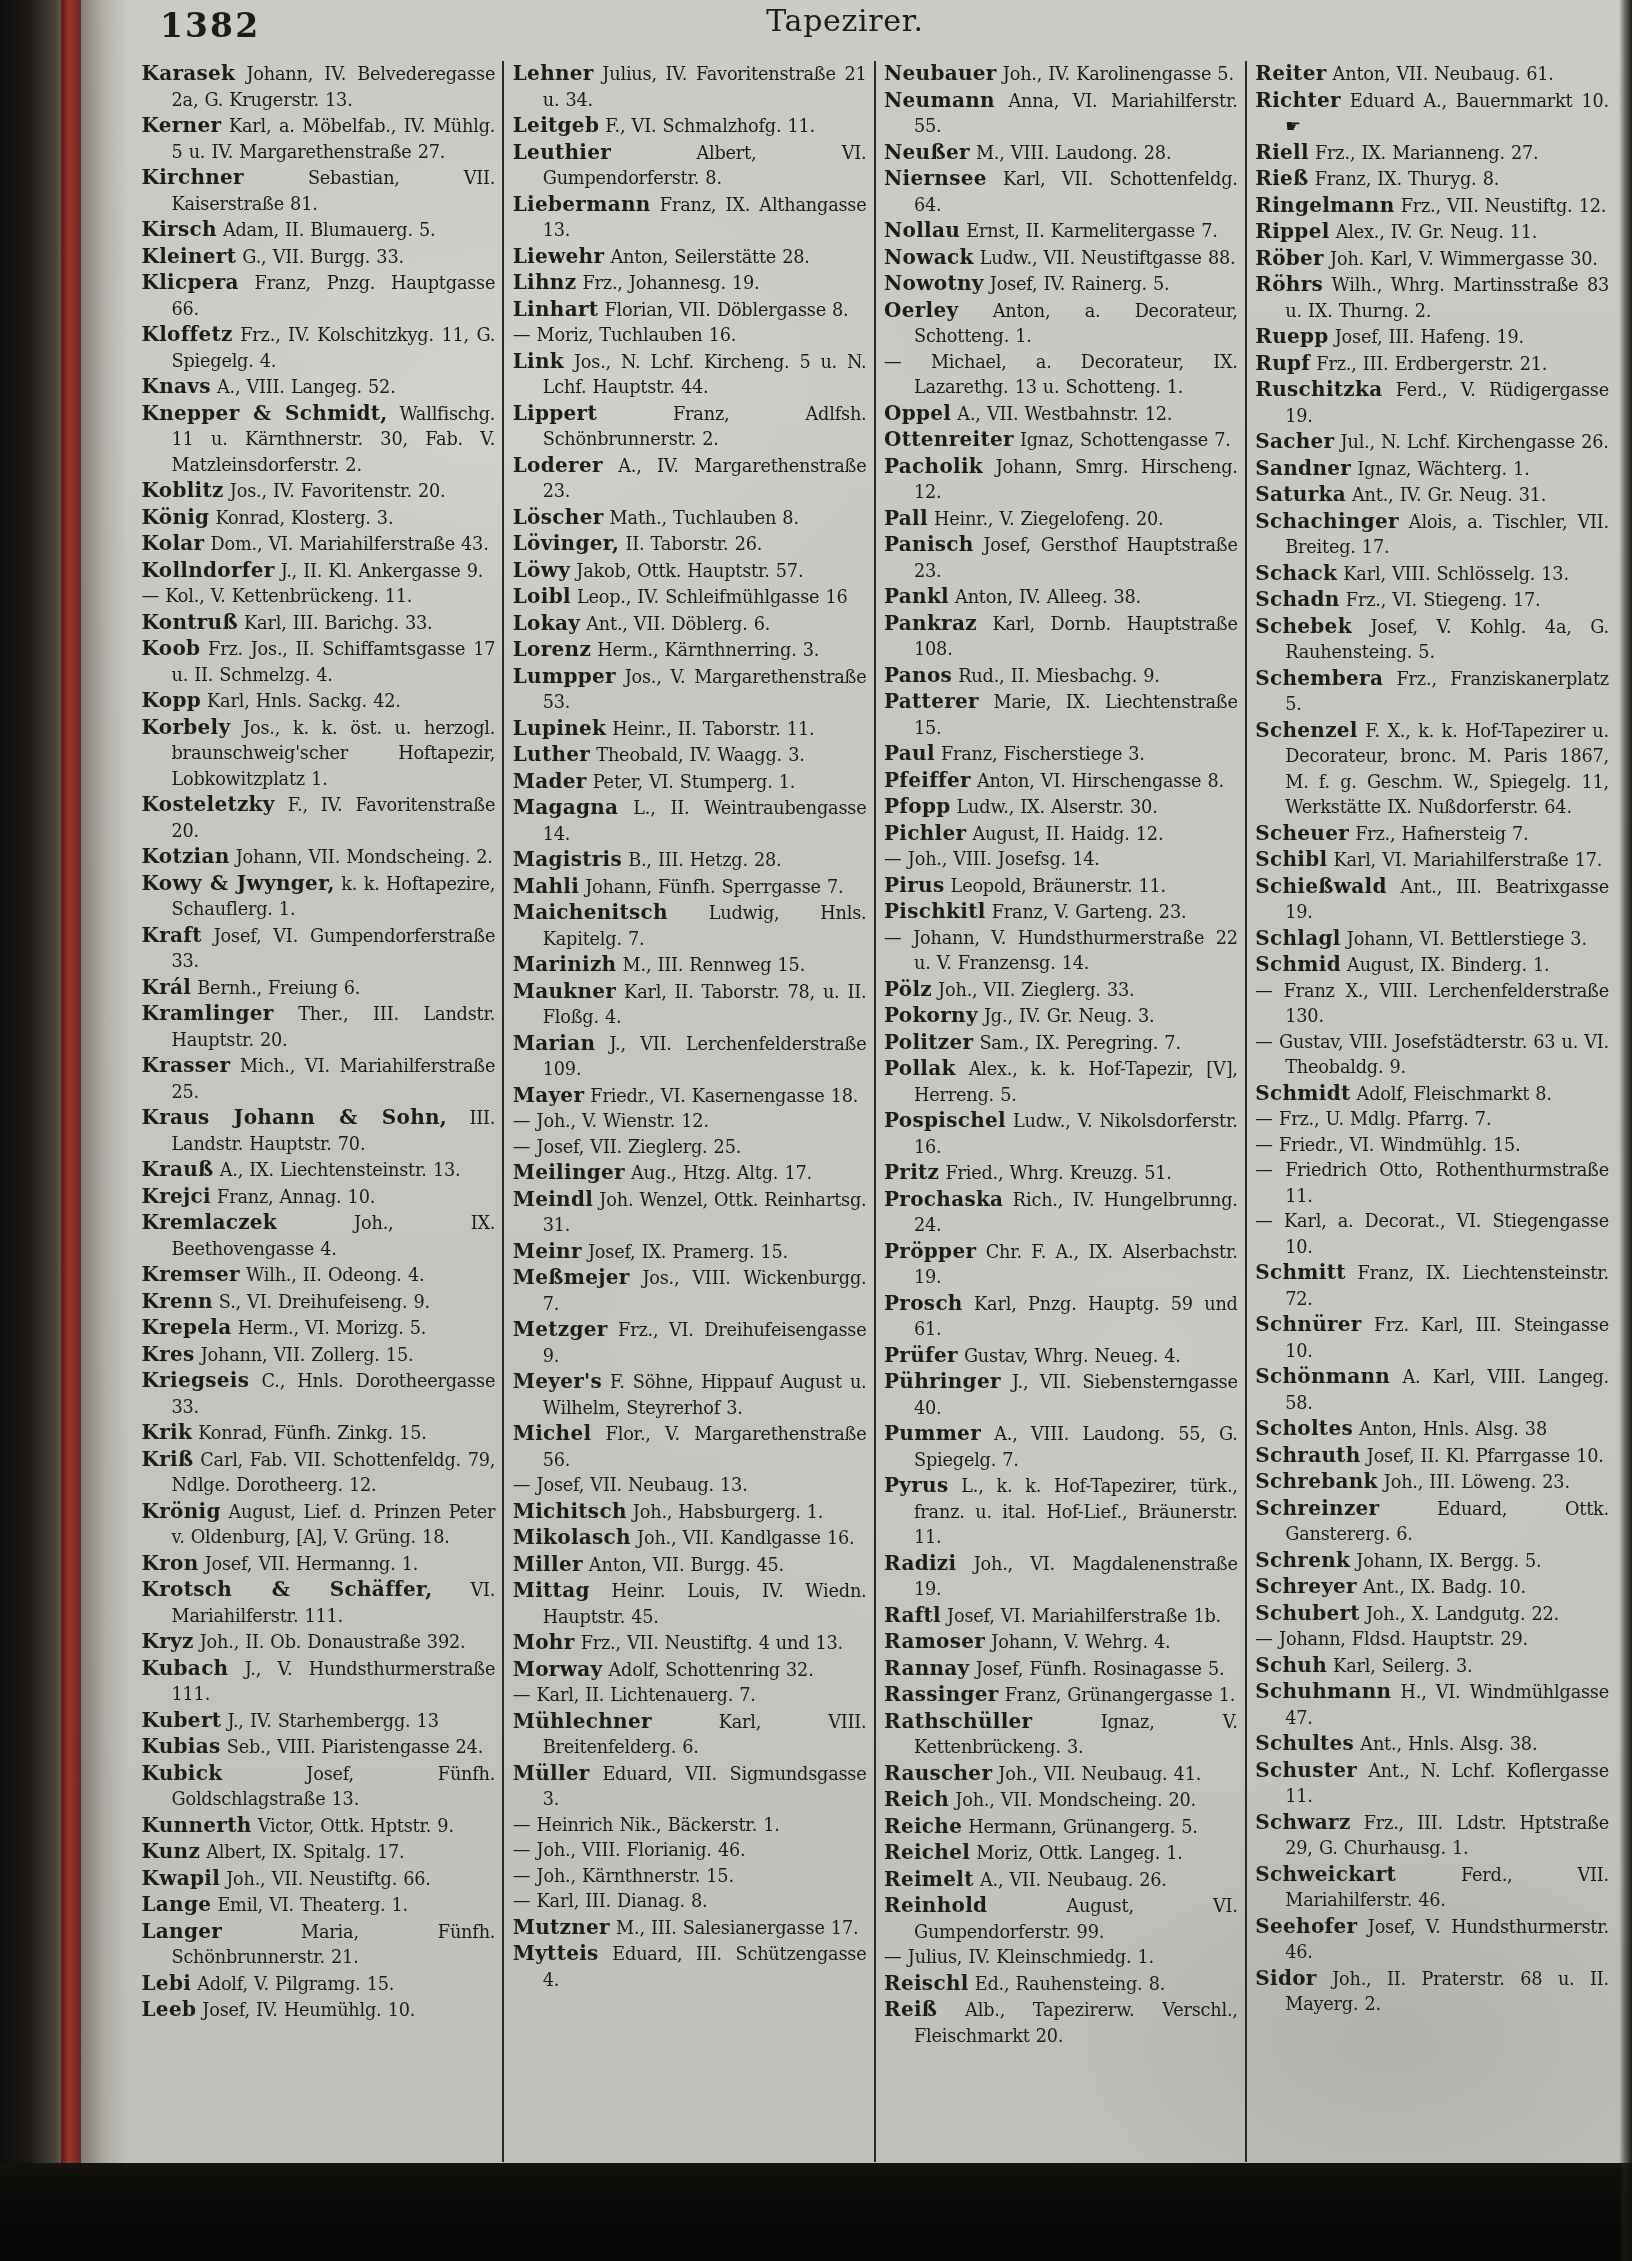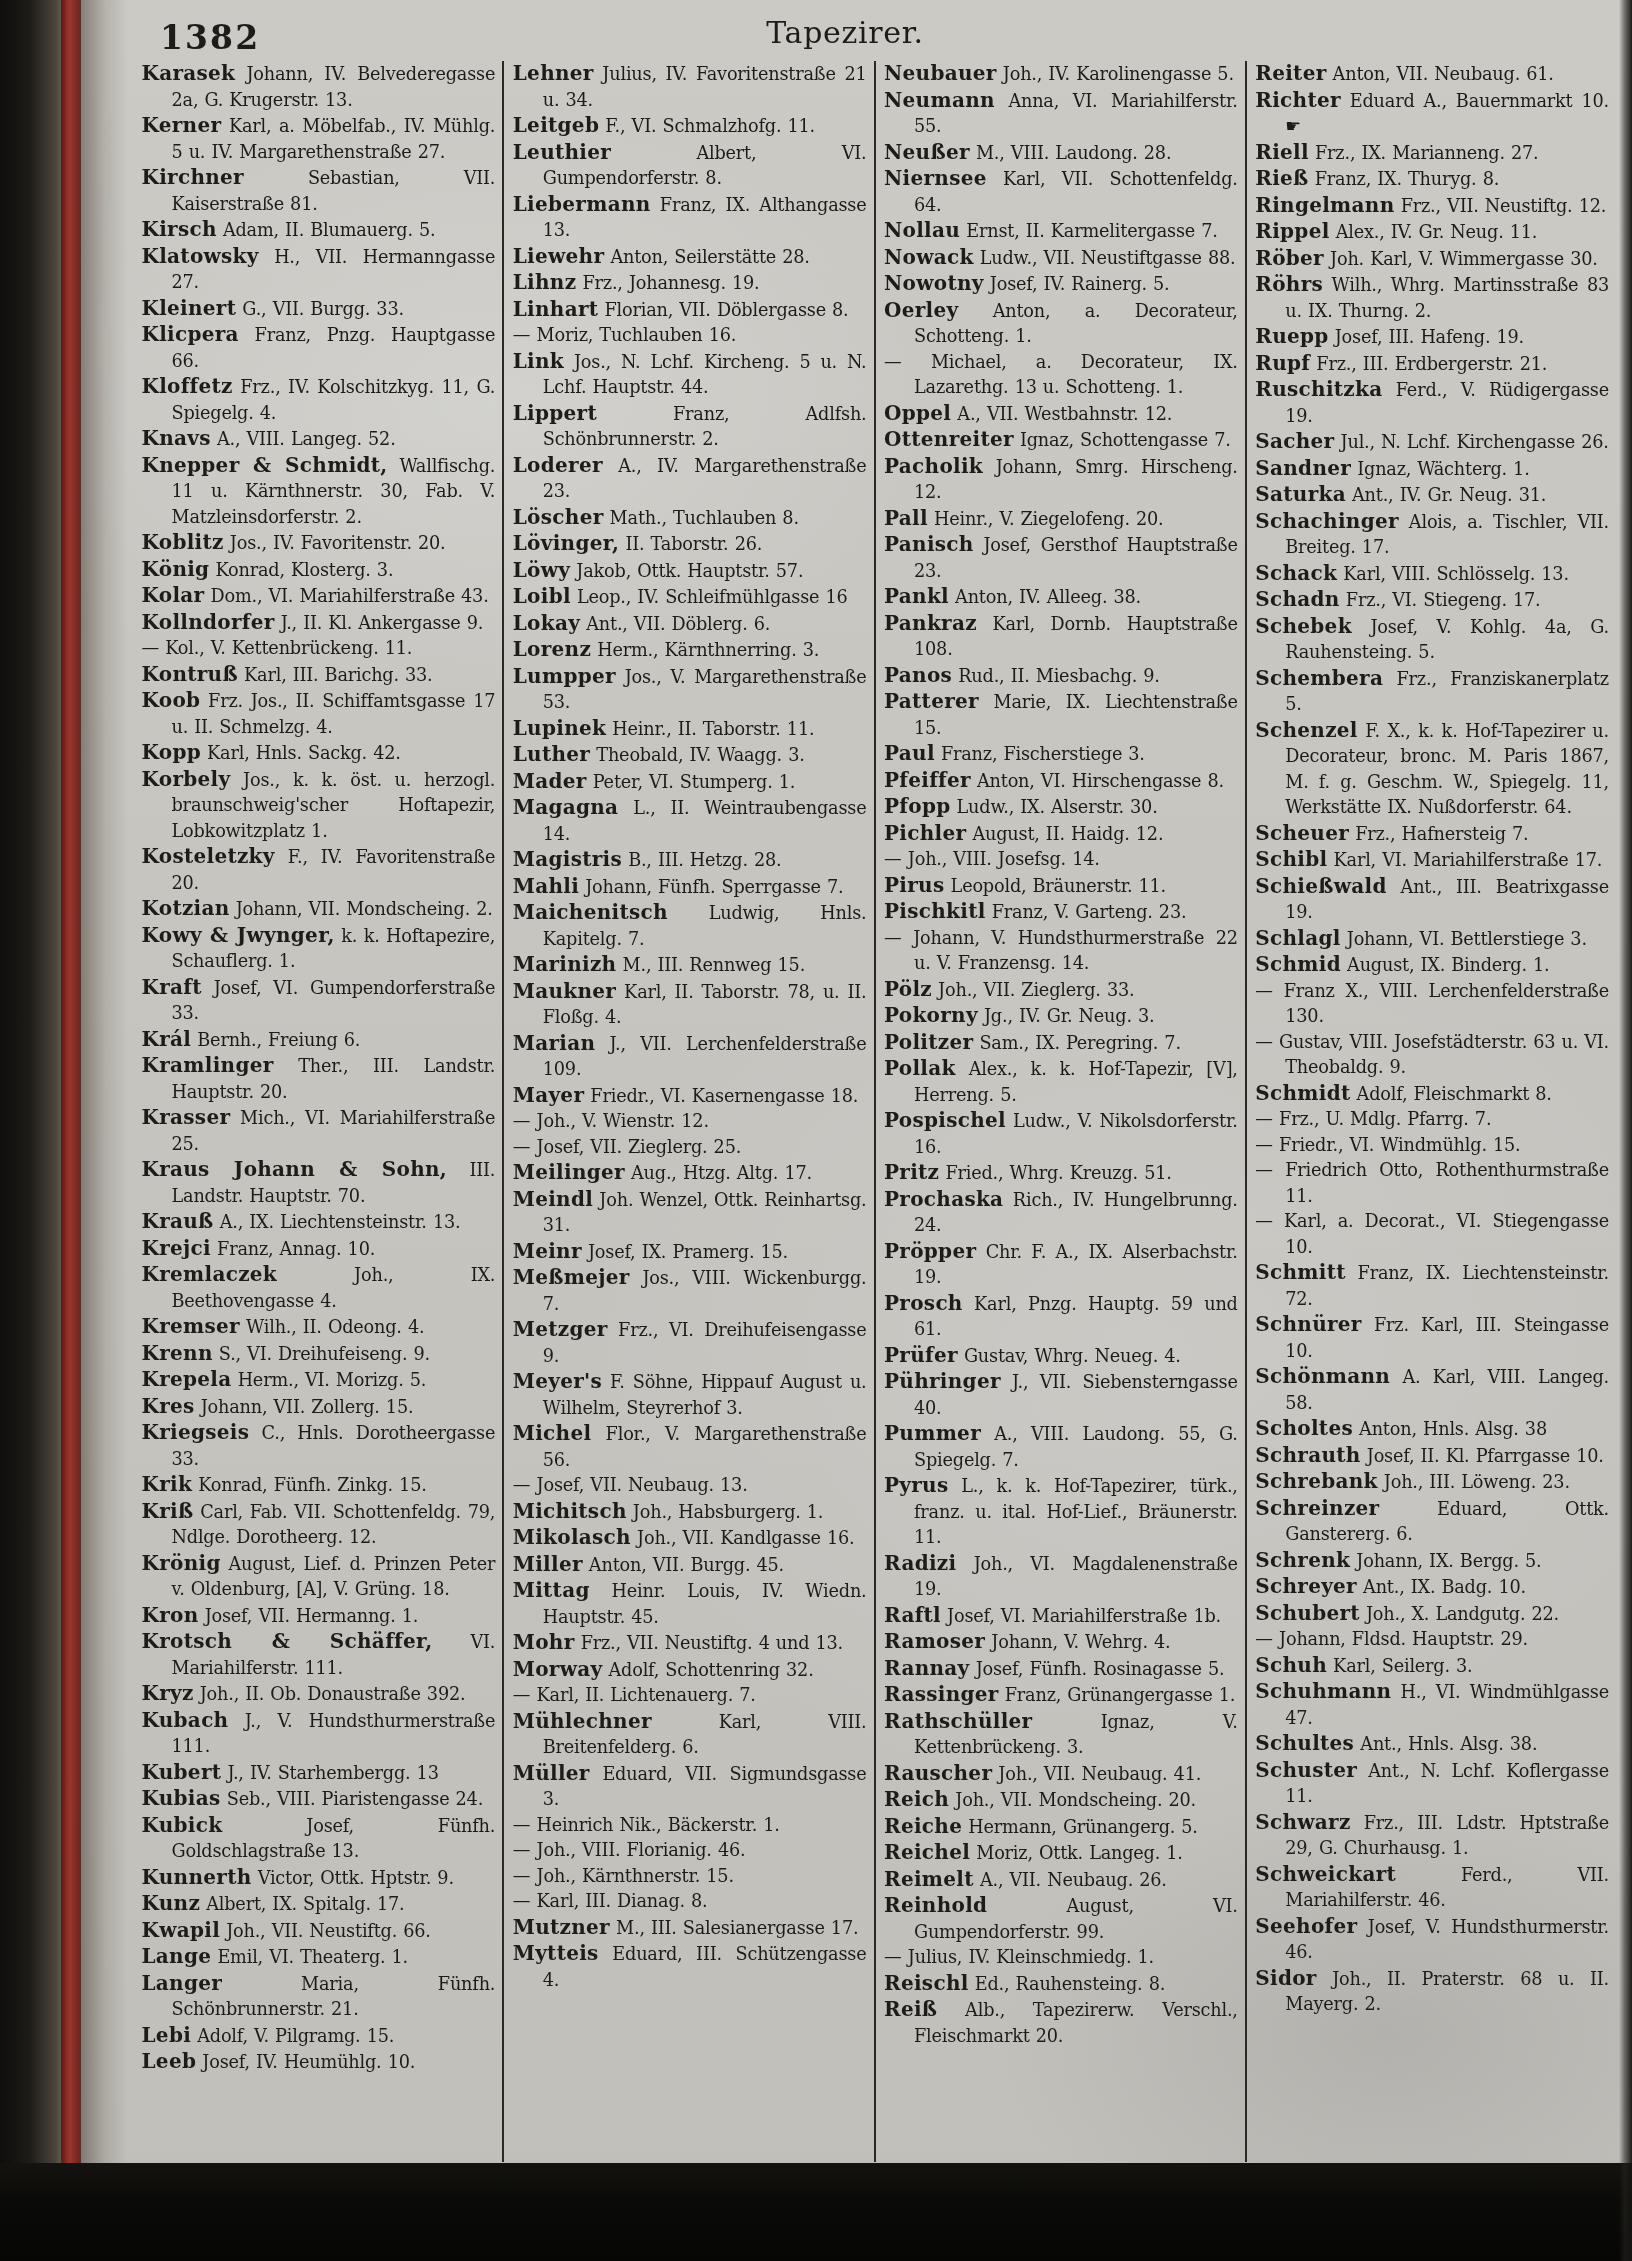--- a/index.html
+++ b/index.html
@@ -18,21 +18,21 @@
     background:linear-gradient(90deg,#0f0e0c 0%,#1d1a17 45%,#4a443c 85%,#6d665c 100%); }
   .edge-red   { position:absolute; left:61px; top:0; width:20px; height:100%;
     background:linear-gradient(90deg,#5f1511 0%,#97291f 45%,#5f1511 100%); opacity:0.92; }
   .edge-fade  { position:absolute; left:79px; top:0; width:49px; height:100%;
     background:linear-gradient(90deg,rgba(70,58,50,0.55), rgba(120,110,100,0.25) 55%, transparent 100%); }
   .edge-right { position:absolute; right:0; top:0; width:14px; height:100%;
     background:linear-gradient(270deg,#12110e 0%, rgba(40,38,33,0.55) 60%, transparent 100%); }
   .band-bottom{ position:absolute; left:0; bottom:0; width:100%; height:98px;
     background:linear-gradient(180deg,#14130f 0%, #0a0a08 40%, #060605 100%); }
 
-  .header { position:absolute; left:0; top:12px; width:100%; height:57px; }
+  .header { position:absolute; left:0; top:0; width:100%; height:57px; }
   .pageno { position:absolute; left:160px; top:5.7px; font-size:33px; font-weight:bold; letter-spacing:2.1px; }
   .title  { position:absolute; left:845px; top:2.8px; transform:translateX(-50%);
             font-size:30px; font-weight:normal; letter-spacing:0.7px; }
 
   .cols { position:absolute; left:133px; top:61px; right:17px; bottom:99px;
           display:flex; align-items:stretch; }
   .col  { flex:1 1 0; padding:0 7px 0 8.5px; overflow:hidden; }
   .col + .col { border-left:2.1px solid #2b2923; }
 
   .entry { margin:0; padding-left:30px; text-indent:-30px;
@@ -53,21 +53,20 @@
     <span class="pageno">1382</span>
     <span class="title">Tapezirer.</span>
   </div>
 
   <div class="cols">
     <div class="col" id="col0">
         <p class="entry"><span class="nm">Karasek</span><span class="tx"> Johann, IV. Belvederegasse 2a, G. Krugerstr. 13.</span></p>
         <p class="entry"><span class="nm">Kerner</span><span class="tx"> Karl, a. Möbelfab., IV. Mühlg. 5 u. IV. Margarethenstraße 27.</span></p>
         <p class="entry"><span class="nm">Kirchner</span><span class="tx"> Sebastian, VII. Kaiserstraße 81.</span></p>
         <p class="entry"><span class="nm">Kirsch</span><span class="tx"> Adam, II. Blumauerg. 5.</span></p>
-        <p class="entry"><span class="nm">Klatowsky</span><span class="tx"> H., VII. Hermanngasse 27.</span></p>
         <p class="entry"><span class="nm">Kleinert</span><span class="tx"> G., VII. Burgg. 33.</span></p>
         <p class="entry"><span class="nm">Klicpera</span><span class="tx"> Franz, Pnzg. Hauptgasse 66.</span></p>
         <p class="entry"><span class="nm">Kloffetz</span><span class="tx"> Frz., IV. Kolschitzkyg. 11, G. Spiegelg. 4.</span></p>
         <p class="entry"><span class="nm">Knavs</span><span class="tx"> A., VIII. Langeg. 52.</span></p>
         <p class="entry"><span class="nm">Knepper &amp; Schmidt,</span><span class="tx"> Wallfischg. 11 u. Kärnthnerstr. 30, Fab. V. Matzleinsdorferstr. 2.</span></p>
         <p class="entry"><span class="nm">Koblitz</span><span class="tx"> Jos., IV. Favoritenstr. 20.</span></p>
         <p class="entry"><span class="nm">König</span><span class="tx"> Konrad, Klosterg. 3.</span></p>
         <p class="entry"><span class="nm">Kolar</span><span class="tx"> Dom., VI. Mariahilferstraße 43.</span></p>
         <p class="entry"><span class="nm">Kollndorfer</span><span class="tx"> J., II. Kl. Ankergasse 9.</span></p>
         <p class="entry cont"><span class="nm">—</span><span class="tx"> Kol., V. Kettenbrückeng. 11.</span></p>

